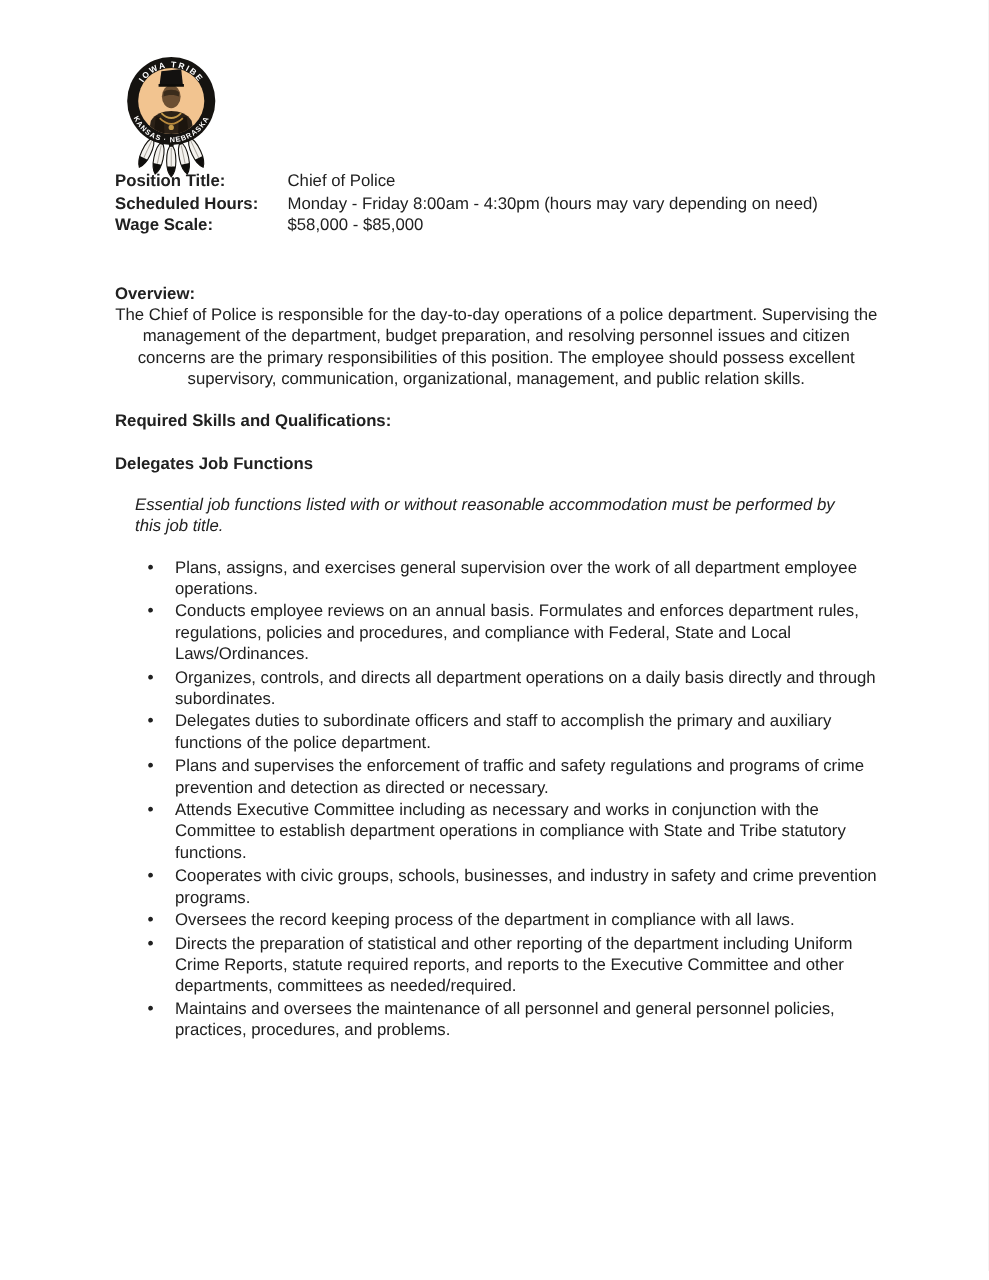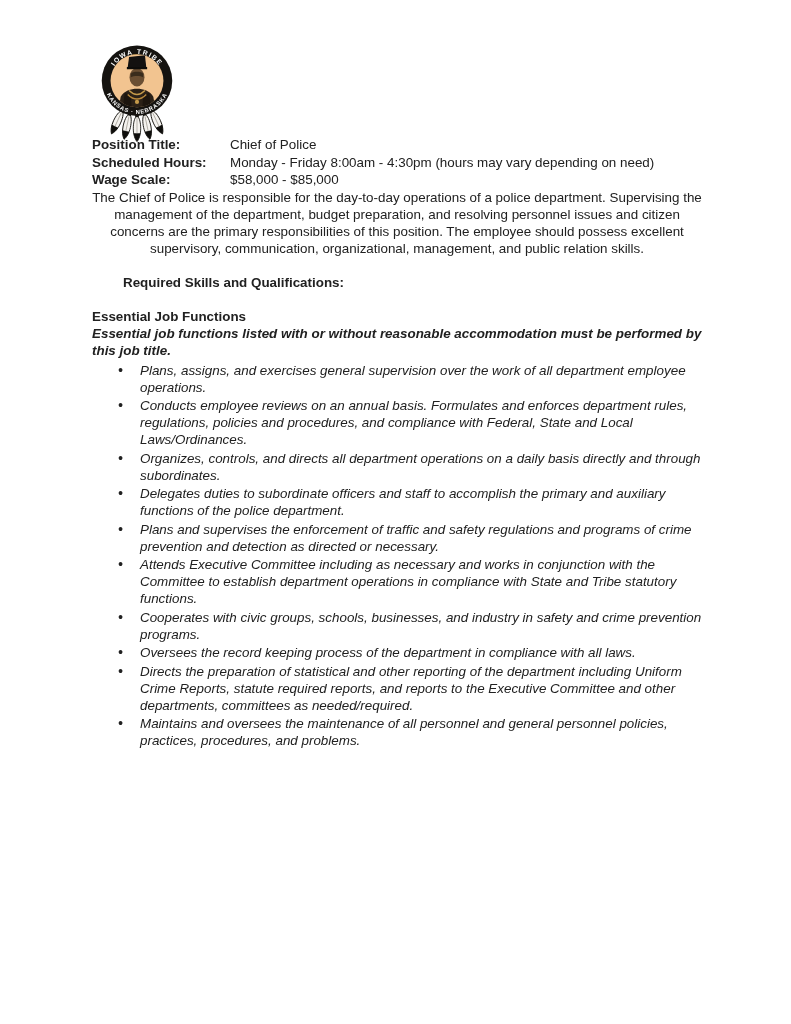--- a/index.html
+++ b/index.html
@@ -27,33 +27,32 @@
     left: 92px;
     top: 136px;
     width: 610px;
   }
   .meta-row { display: flex; line-height: 17.5px; }
   .meta-label { font-weight: bold; width: 138px; flex: 0 0 138px; }
   .meta-value { flex: 1; }
   .section-heading { font-weight: bold; margin: 0; }
   .overview-heading { margin-top: 37px; }
   .para { margin: 0; text-align: center; }
-  .required-heading { margin-top: 17px; margin-left: 31px; }
+  .required-heading { margin-top: 17px; }
   .ejf-heading { margin-top: 17px; }
-  .ejf-note { font-style: italic; margin: 0; font-weight: bold; }
+  .ejf-note { font-style: italic; margin: 16px; }
   ul.bullets {
     list-style: none;
     margin: 3px 0 0 0;
     padding: 0;
   }
   ul.bullets li {
     position: relative;
     padding-left: 48px;
     margin: 0 0 1.5px 0;
-    font-style: italic;
   }
   ul.bullets li::before {
     content: "\2022";
     position: absolute;
     left: 26px;
     top: 0;
     font-size: 14px;
   }
 </style>
 </head>
@@ -122,25 +121,26 @@
       <div class="meta-row">
         <span class="meta-label">Scheduled Hours:</span>
         <span class="meta-value">Monday - Friday 8:00am - 4:30pm (hours may vary depending on need)</span>
       </div>
       <div class="meta-row">
         <span class="meta-label">Wage Scale:</span>
         <span class="meta-value">$58,000 - $85,000</span>
       </div>
     </div>
 
+    <p class="section-heading overview-heading">Overview:</p>
     <p class="para">The Chief of Police is responsible for the day-to-day operations of a police department. Supervising the management of the department, budget preparation, and resolving personnel issues and citizen concerns are the primary responsibilities of this position. The employee should possess excellent supervisory, communication, organizational, management, and public relation skills.</p>
 
     <p class="section-heading required-heading">Required Skills and Qualifications:</p>
 
-    <p class="section-heading ejf-heading">Essential Job Functions</p>
+    <p class="section-heading ejf-heading">Delegates Job Functions</p>
     <p class="ejf-note">Essential job functions listed with or without reasonable accommodation must be performed by this job title.</p>
 
     <ul class="bullets">
       <li>Plans, assigns, and exercises general supervision over the work of all department employee operations.</li>
       <li>Conducts employee reviews on an annual basis. Formulates and enforces department rules, regulations, policies and procedures, and compliance with Federal, State and Local Laws/Ordinances.</li>
       <li>Organizes, controls, and directs all department operations on a daily basis directly and through subordinates.</li>
       <li>Delegates duties to subordinate officers and staff to accomplish the primary and auxiliary functions of the police department.</li>
       <li>Plans and supervises the enforcement of traffic and safety regulations and programs of crime prevention and detection as directed or necessary.</li>
       <li>Attends Executive Committee including as necessary and works in conjunction with the Committee to establish department operations in compliance with State and Tribe statutory functions.</li>
       <li>Cooperates with civic groups, schools, businesses, and industry in safety and crime prevention programs.</li>

